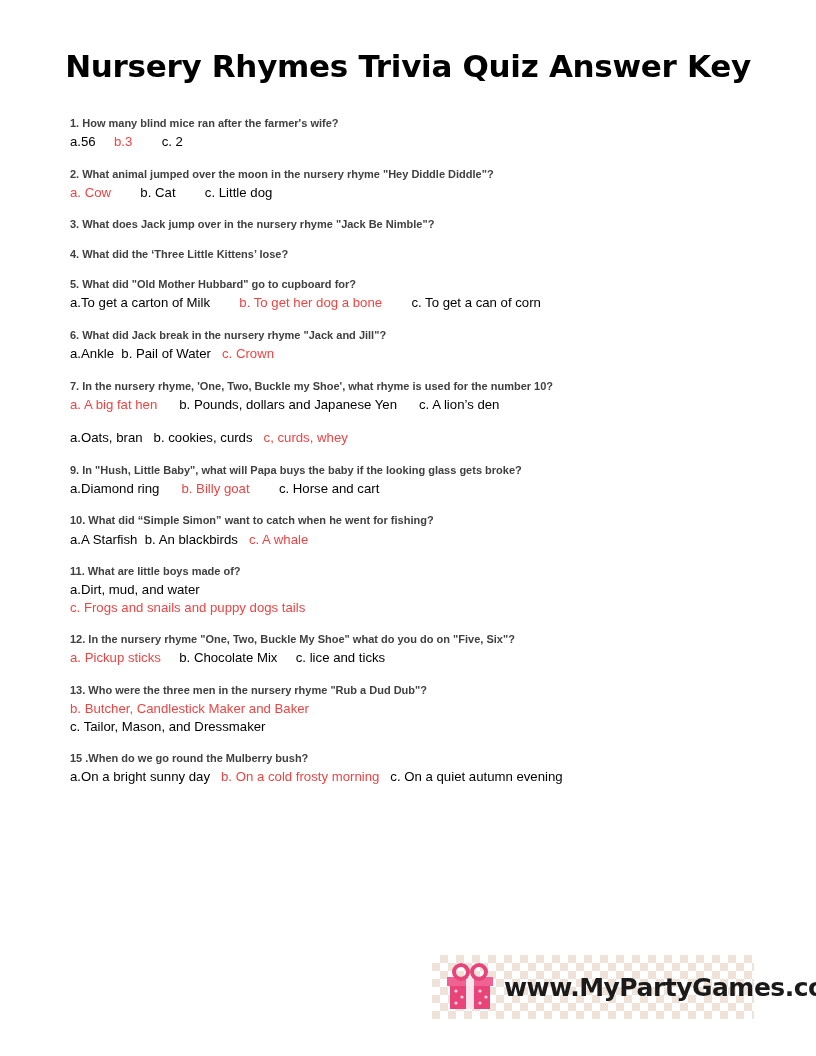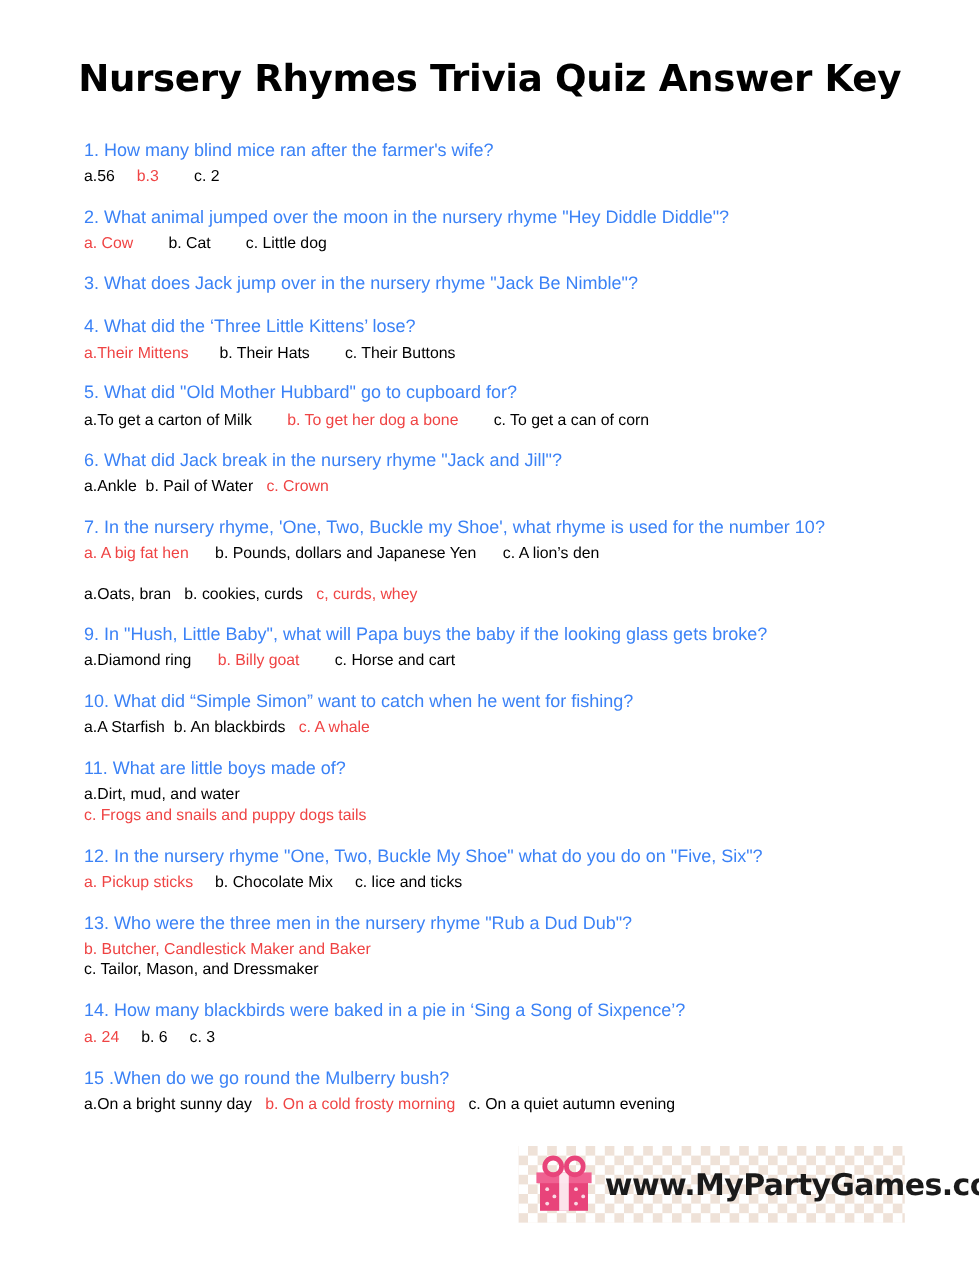--- a/index.html
+++ b/index.html
@@ -33,25 +33,25 @@
     padding: 0 40px;
     color: #000;
   }
   .content {
     margin: 32px 70px 0 70px;
   }
   .qblock {
     margin-bottom: 16px;
   }
   .question {
-    font-weight: normal;
-    font-size: 15px;
+    font-weight: bold;
+    font-size: 11px;
     line-height: 1.28;
     margin-bottom: 3px;
-    color: #3b82f6;
+    color: #404040;
   }
   .answers {
     font-size: 13.2px;
     line-height: 1.33;
     color: #000;
   }
   .answers .line {
     white-space: pre;
   }
   .ans {
@@ -107,23 +107,20 @@
         <div class="question">2. What animal jumped over the moon in the nursery rhyme "Hey Diddle Diddle"?</div>
         <div class="answers">
           <div class="line"><span class="ans correct">a. Cow</span><span class="ans">        </span><span class="ans">b. Cat</span><span class="ans">        </span><span class="ans">c. Little dog</span></div>
         </div>
       </div>
       <div class="qblock">
         <div class="question">3. What does Jack jump over in the nursery rhyme "Jack Be Nimble"?</div>
       </div>
       <div class="qblock">
         <div class="question">4. What did the ‘Three Little Kittens’ lose?</div>
-        <div class="answers">
-          <div class="line"><span class="ans correct">a.Their Mittens</span><span class="ans">       </span><span class="ans">b. Their Hats</span><span class="ans">        </span><span class="ans">c. Their Buttons</span></div>
-        </div>
       </div>
       <div class="qblock">
         <div class="question">5. What did "Old Mother Hubbard" go to cupboard for?</div>
         <div class="answers">
           <div class="line"><span class="ans">a.To get a carton of Milk</span><span class="ans">        </span><span class="ans correct">b. To get her dog a bone</span><span class="ans">        </span><span class="ans">c. To get a can of corn</span></div>
         </div>
       </div>
       <div class="qblock">
         <div class="question">6. What did Jack break in the nursery rhyme "Jack and Jill"?</div>
         <div class="answers">
@@ -164,26 +161,20 @@
         <div class="question">12. In the nursery rhyme "One, Two, Buckle My Shoe" what do you do on "Five, Six"?</div>
         <div class="answers">
           <div class="line"><span class="ans correct">a. Pickup sticks</span><span class="ans">     </span><span class="ans">b. Chocolate Mix</span><span class="ans">     </span><span class="ans">c. lice and ticks</span></div>
         </div>
       </div>
       <div class="qblock">
         <div class="question">13. Who were the three men in the nursery rhyme "Rub a Dud Dub"?</div>
         <div class="answers">
           <div class="line"><span class="ans correct">b. Butcher, Candlestick Maker and Baker</span></div>
           <div class="line"><span class="ans">c. Tailor, Mason, and Dressmaker</span></div>
-        </div>
-      </div>
-      <div class="qblock">
-        <div class="question">14. How many blackbirds were baked in a pie in ‘Sing a Song of Sixpence’?</div>
-        <div class="answers">
-          <div class="line"><span class="ans correct">a. 24</span><span class="ans">     </span><span class="ans">b. 6</span><span class="ans">     </span><span class="ans">c. 3</span></div>
         </div>
       </div>
       <div class="qblock">
         <div class="question">15 .When do we go round the Mulberry bush?</div>
         <div class="answers">
           <div class="line"><span class="ans">a.On a bright sunny day</span><span class="ans">   </span><span class="ans correct">b. On a cold frosty morning</span><span class="ans">   </span><span class="ans">c. On a quiet autumn evening</span></div>
         </div>
       </div>
     </div>
 

